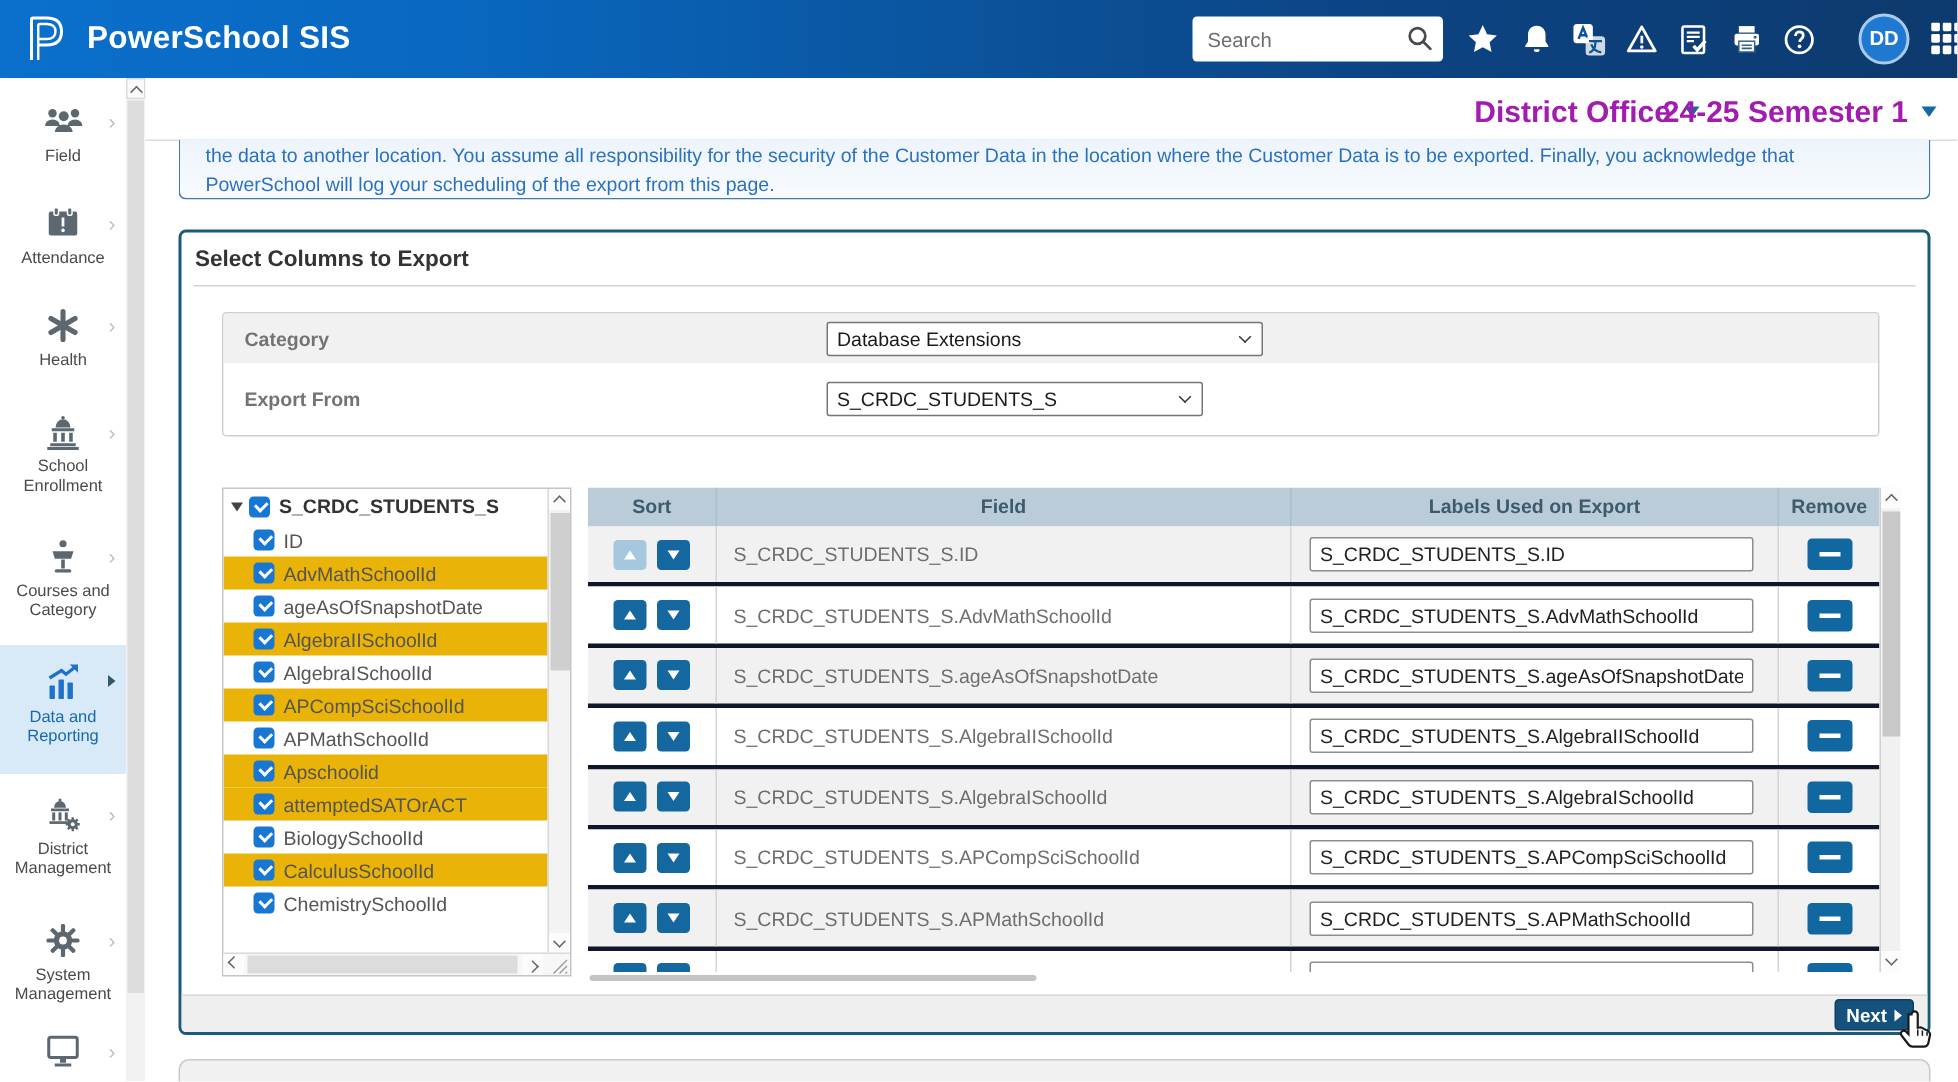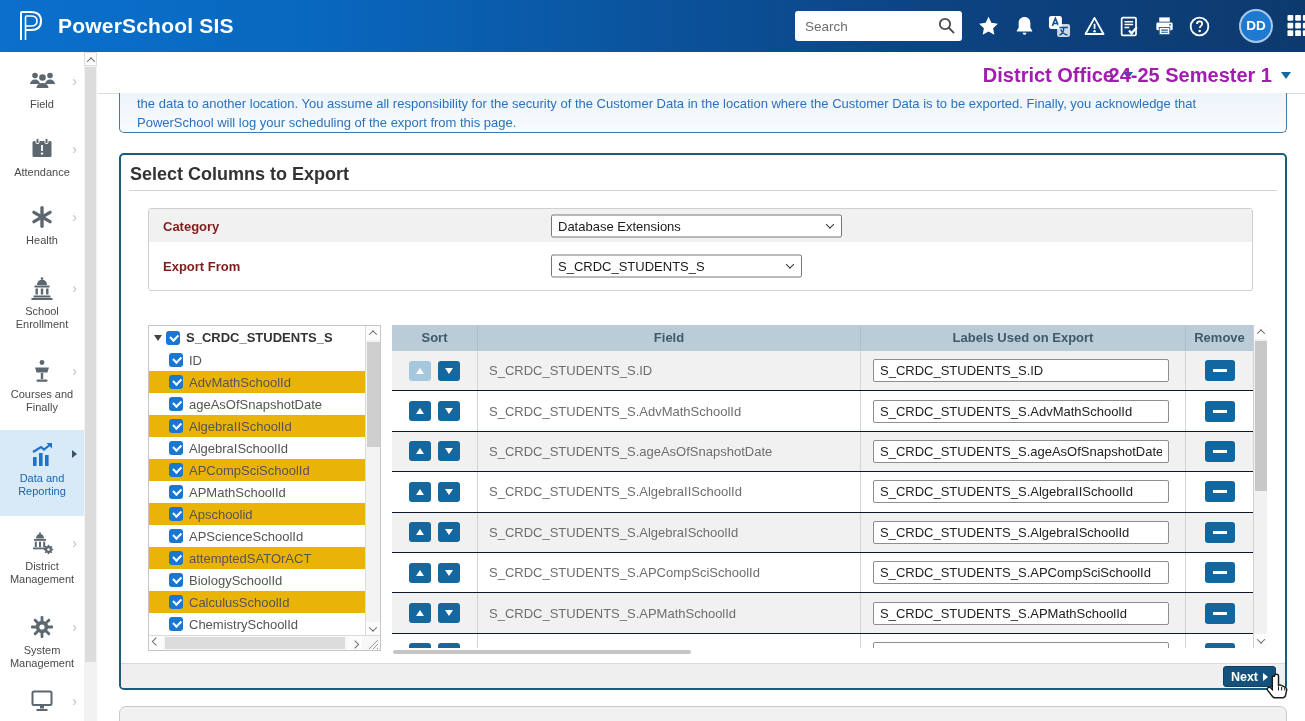--- a/index.html
+++ b/index.html
@@ -37,28 +37,28 @@
 .ctxbar { position:absolute; left:0; top:0; width:1208px; height:42px; border-bottom:1px solid #DCDCDC; }
 .ctx-sel { position:absolute; top:12px; font-size:20px; font-weight:bold; color:#a21caf; cursor:pointer; }
 .ctx-sel .tri { display:inline-block; margin-left:9px; width:0; height:0; border-left:5.5px solid transparent; border-right:5.5px solid transparent; border-top:7px solid #17689E; vertical-align:middle; margin-top:-2px; }
 #school-sel { right:172px; }
 #term-sel { right:14px; }
 
 .notice { position:absolute; left:22px; top:41px; width:1168px; height:40px; border:1px solid #4179AC; border-top:none; border-radius:0 0 5px 5px; background:linear-gradient(#EDF4FB,#F8FBFE); overflow:hidden; }
 .notice .txt { padding:1px 12px 0 17px; font-size:13px; line-height:19px; color:#2B72BE; white-space:nowrap; }
 
 .panel { position:absolute; left:22px; top:101px; width:1168px; height:537px; border:2px solid #1B5A78; border-radius:5px; background:#fff; overflow:hidden; }
-.panel-title { position:absolute; left:9px; top:9px; font-size:18px; font-weight:bold; color:#333; }
+.panel-title { position:absolute; left:9px; top:9px; font-size:15px; font-weight:bold; color:#333; }
 .panel-hr { position:absolute; left:8px; top:35px; width:1148px; border-top:1px solid #D3D3D3; }
 
 .formbox { position:absolute; left:27px; top:53px; width:1105px; height:83px; border:1px solid #CFCFCF; border-radius:3px; overflow:hidden; }
 .frow { position:relative; width:100%; }
 .frow.r1 { height:33px; background:#F1F1F1; }
 .frow.r2 { height:48px; background:#fff; }
-.frow .flabel { position:absolute; left:14px; top:50%; transform:translateY(-50%); font-size:13px; font-weight:bold; color:#7f1d1d; }
+.frow .flabel { position:absolute; left:14px; top:50%; transform:translateY(-50%); font-size:13px; font-weight:bold; color:#737373; }
 .fselect { position:absolute; left:402px; top:50%; transform:translateY(-50%); height:23px; background:#fff; border:1px solid #767676; border-radius:2px; font-size:13px; color:#1A1A1A; line-height:21px; padding:0 22px 0 6px; cursor:pointer; }
 .fselect .sarr { position:absolute; right:8px; top:6px; width:6px; height:6px; border-right:1.6px solid #333; border-bottom:1.6px solid #333; transform:rotate(45deg); }
 
 
 .tree { position:absolute; left:27px; top:170px; width:233px; height:326px; border:1px solid #C6C6C6; background:#fff; }
 .tree-rows { position:absolute; left:0; top:0; width:217px; height:309px; overflow:hidden; }
 .trow { position:relative; width:100%; height:22px; display:flex; align-items:center; }
 .trow.root { height:23px; }
 .trow.alt { background:#eab308; }
 .trow .caret { width:0; height:0; border-top:6px solid #444; border-left:4.5px solid transparent; border-right:4.5px solid transparent; margin:0 4px 0 5px; }
@@ -78,21 +78,21 @@
 .tree-vthumb { position:absolute; left:1px; top:16px; width:13px; height:105px; background:#CFCFCF; }
 .tree-hthumb { position:absolute; left:16px; top:1px; width:180px; height:12px; background:#DCDCDC; }
 .grip { position:absolute; right:0; bottom:0; width:15px; height:14px; }
 
 
 .dtable { position:absolute; left:271px; top:170px; width:875px; height:323px; overflow:hidden; background:#fff; }
 .thead { position:absolute; left:0; top:0; width:861px; height:26px; background:#B9CCD8; display:flex; }
 .th { font-size:13px; font-weight:bold; color:#3E5A6B; line-height:26px; text-align:center; border-right:1px solid #AABFCC; }
 .th:last-child { border-right:none; }
 .tbody { position:absolute; left:0; top:26px; width:861px; }
-.drow { display:flex; height:40.4px; border-bottom:1px solid #0f172a; background:#fff; }
+.drow { display:flex; height:40.4px; border-bottom:3px solid #0f172a; background:#fff; }
 .drow.alt { background:#F1F1F1; }
 .c-sort { width:86px; display:flex; align-items:center; justify-content:center; gap:7px; border-right:1px solid #D4D4D4; }
 .c-field { width:383px; display:flex; align-items:center; padding-left:11px; font-size:13px; color:#6E6E6E; border-right:1px solid #D4D4D4; }
 .c-label { width:325px; display:flex; align-items:center; border-right:1px solid #D4D4D4; }
 .c-label input { margin-left:12px; width:296px; height:23px; border:1px solid #8E8E8E; border-radius:2px; font-size:13px; font-family:inherit; color:#222; padding:0 6px; }
 .c-remove { width:67px; display:flex; align-items:center; justify-content:center; }
 .sortbtn { width:22px; height:20px; border-radius:3px; background:#14679F; border:none; display:flex; align-items:center; justify-content:center; cursor:pointer; }
 .sortbtn.dis { background:#A6C8DF; }
 .sortbtn .tu { width:0; height:0; border-left:4.5px solid transparent; border-right:4.5px solid transparent; border-bottom:6px solid #fff; }
 .sortbtn .td { width:0; height:0; border-left:4.5px solid transparent; border-right:4.5px solid transparent; border-top:6px solid #fff; }
@@ -244,21 +244,21 @@
       <div class="ic">
           <svg width="24" height="24" viewBox="0 0 24 24">
         <g fill="#5C6770">
           <circle cx="12" cy="3.5" r="2.4"></circle>
           <path d="M5 8.5 h14 l-1.6 5 h-10.8z"></path>
           <rect x="10.8" y="14" width="2.4" height="6"></rect>
           <rect x="6.5" y="20.5" width="11" height="2.2" rx="1"></rect>
         </g>
       </svg>
         </div>
-      <div class="lb">Courses and Finally</div>
+      <div class="lb">Courses and Category</div>
       <div class="chev">›</div>
     </div>
     <div class="sb-item active" style="top:378px; height:86px">
       <div class="ic">
           <svg width="28" height="26" viewBox="0 0 28 26">
         <g fill="#1F72C8">
           <rect x="5" y="15" width="3.6" height="9" rx="0.5"></rect>
           <rect x="11" y="11" width="3.6" height="13" rx="0.5"></rect>
           <rect x="17" y="13" width="3.6" height="11" rx="0.5"></rect>
         </g>
@@ -397,24 +397,20 @@
               <span class="lb">APCompSciSchoolId</span>
             </div>
           <div class="trow child">
               <span class="cb"></span>
               <span class="lb">APMathSchoolId</span>
             </div>
           <div class="trow child alt">
               <span class="cb"></span>
               <span class="lb">Apschoolid</span>
             </div>
-          <div class="trow child">
-              <span class="cb"></span>
-              <span class="lb">APScienceSchoolId</span>
-            </div>
           <div class="trow child alt">
               <span class="cb"></span>
               <span class="lb">attemptedSATOrACT</span>
             </div>
           <div class="trow child">
               <span class="cb"></span>
               <span class="lb">BiologySchoolId</span>
             </div>
           <div class="trow child alt">
               <span class="cb"></span>

